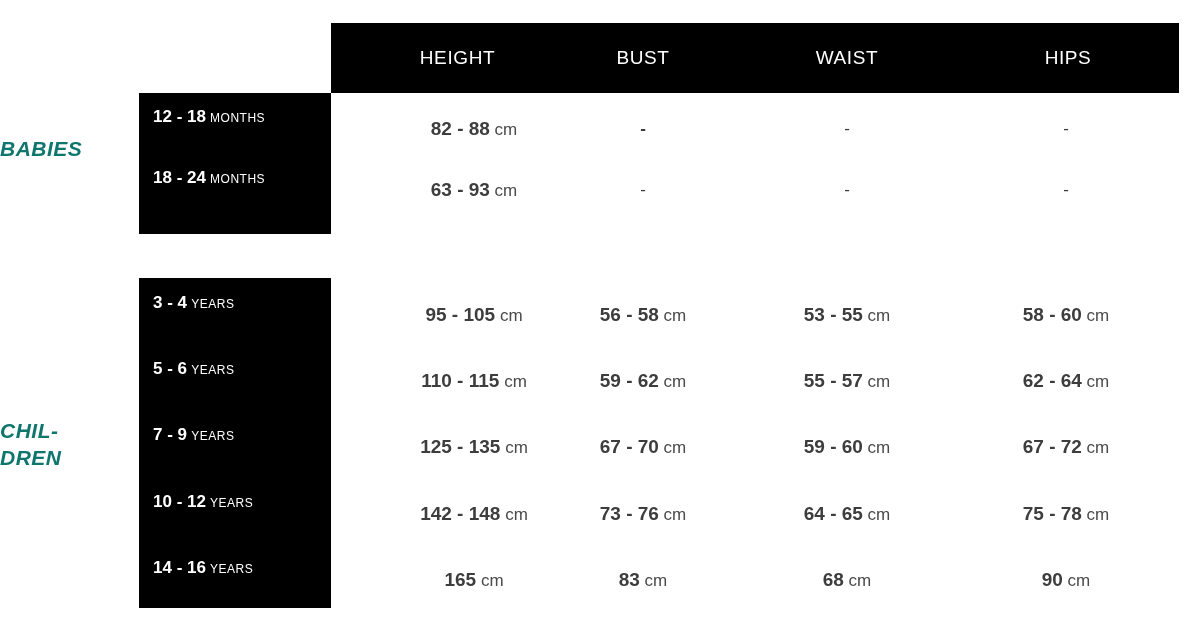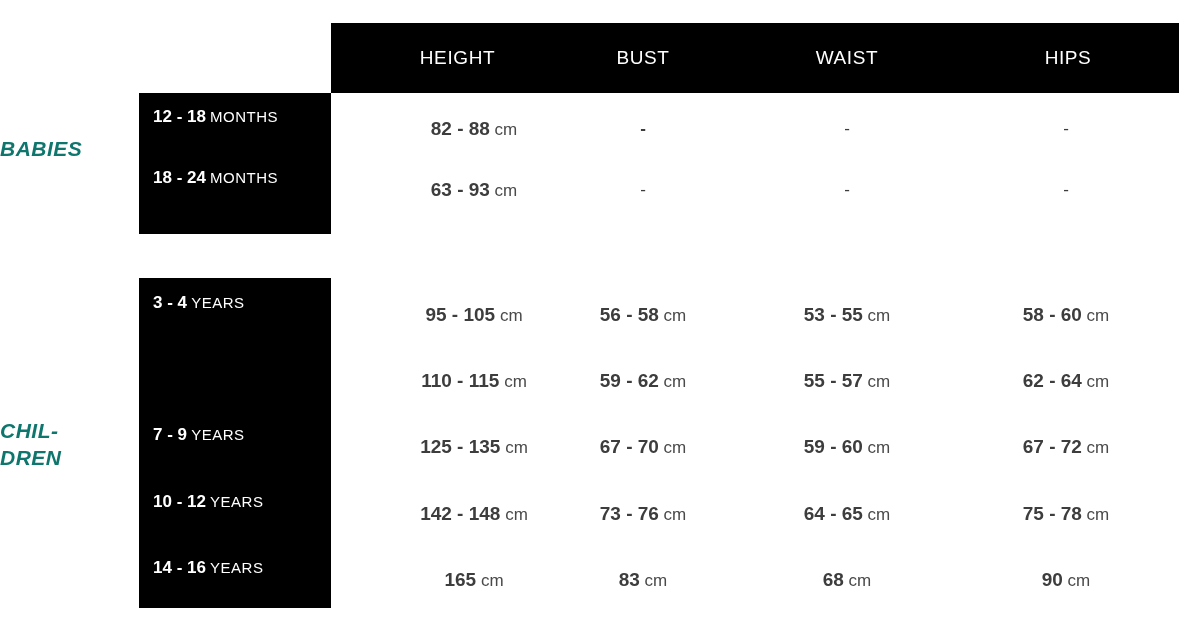--- a/index.html
+++ b/index.html
@@ -84,21 +84,21 @@
     color: #ffffff;
     font-size: 15px;
     line-height: 26px;
     white-space: nowrap;
   }
   .size-row .num {
     font-weight: bold;
     font-size: 17px;
   }
   .size-row .unit {
-    font-size: 15px;
+    font-size: 12px;
     letter-spacing: 0.5px;
   }
   .size-pad { padding-left: 14px; }
 
   
   .val {
     position: absolute;
     height: 26px;
     line-height: 26px;
     color: #4a4a4a;
@@ -193,20 +193,24 @@
   </div>
   <div class="val c-waist" style="top:302px;">
     <span class="num">53 - 55</span>
     <span class="unit">cm</span>
   </div>
   <div class="val c-hips" style="top:302px;">
     <span class="num">58 - 60</span>
     <span class="unit">cm</span>
   </div>
 
+  <div class="size-row size-pad" style="top:356px;">
+    <span class="num">5 - 6</span>
+    <span class="unit">YEARS</span>
+  </div>
   <div class="val c-height" style="top:368px;">
     <span class="num">110 - 115</span>
     <span class="unit">cm</span>
   </div>
   <div class="val c-bust" style="top:368px;">
     <span class="num">59 - 62</span>
     <span class="unit">cm</span>
   </div>
   <div class="val c-waist" style="top:368px;">
     <span class="num">55 - 57</span>

